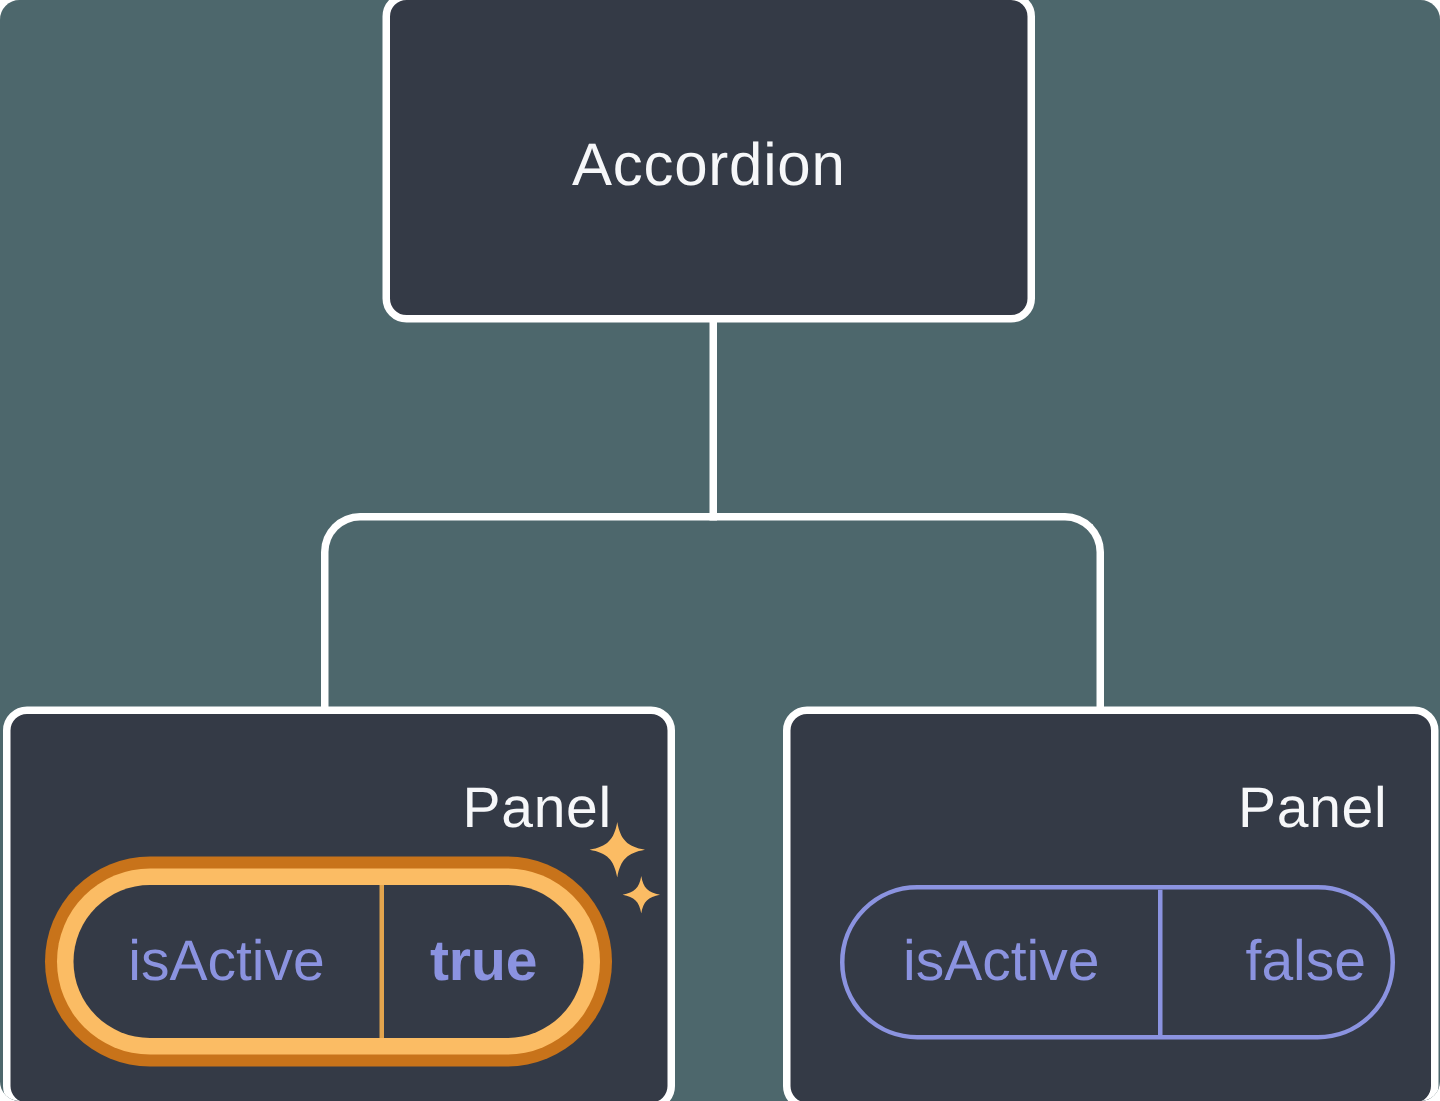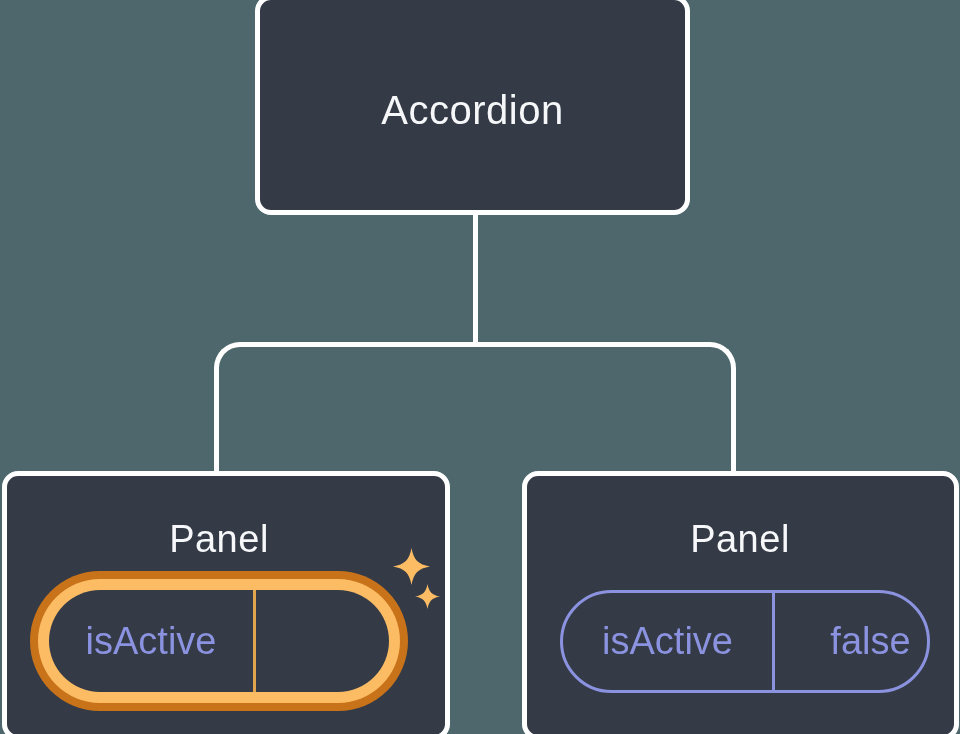--- a/index.html
+++ b/index.html
@@ -2,20 +2,21 @@
 <html><head>
 <meta charset="utf-8">
 <style>
   html,body{margin:0;padding:0;}
   #canvas{
     position:relative;
     width:960px;height:734px;
     background:#4d676c;
     overflow:hidden;
     font-family:"Liberation Sans", sans-serif;
+    border-radius:13px;
   }
   
   .stem{
     position:absolute;
     left:473px;top:212px;
     width:5px;height:135px;
     background:#ffffff;
   }
   .branch{
     position:absolute;
@@ -44,21 +45,21 @@
     color:#f6f7f9;
     font-size:40px;
     font-weight:500;
     letter-spacing:0.5px;
   }
   .node-panel-left{ left:2px;  top:471px; width:448px; height:269px; }
   .node-panel-right{left:522px;top:471px; width:437px; height:269px; }
   .panel-label{
     position:absolute;
     top:42px;
-    text-align:center;
+    text-align:right;
     color:#f6f7f9;
     font-size:38px;
     font-weight:500;
     letter-spacing:0.5px;
   }
   .node-panel-left  .panel-label{left:23px; width:378px;}
   .node-panel-right .panel-label{left:28px; width:370px;}
 
   
   .pill-hl-outer{
@@ -126,20 +127,21 @@
   </div>
 
   <div class="node node-panel-left">
     <div class="panel-label">Panel</div>
 
     <div class="pill-hl-outer">
       <div class="pill-hl-gold">
         <div class="pill-hl-inner">
           <div class="pill-cell cell-name">isActive</div>
           <div class="divider-gold"></div>
+          <div class="pill-cell cell-value">true</div>
         </div>
       </div>
     </div>
 
     <svg class="sparkle sparkle-large" viewBox="0 0 32 32">
       <path d="M16 0 C17.8 10.2 21.8 14.2 32 16 C21.8 17.8 17.8 21.8 16 32 C14.2 21.8 10.2 17.8 0 16 C10.2 14.2 14.2 10.2 16 0 Z" fill="#fbbc64"></path>
     </svg>
     <svg class="sparkle sparkle-small" viewBox="0 0 32 32">
       <path d="M16 0 C17.8 10.2 21.8 14.2 32 16 C21.8 17.8 17.8 21.8 16 32 C14.2 21.8 10.2 17.8 0 16 C10.2 14.2 14.2 10.2 16 0 Z" fill="#fbbc64"></path>
     </svg>

